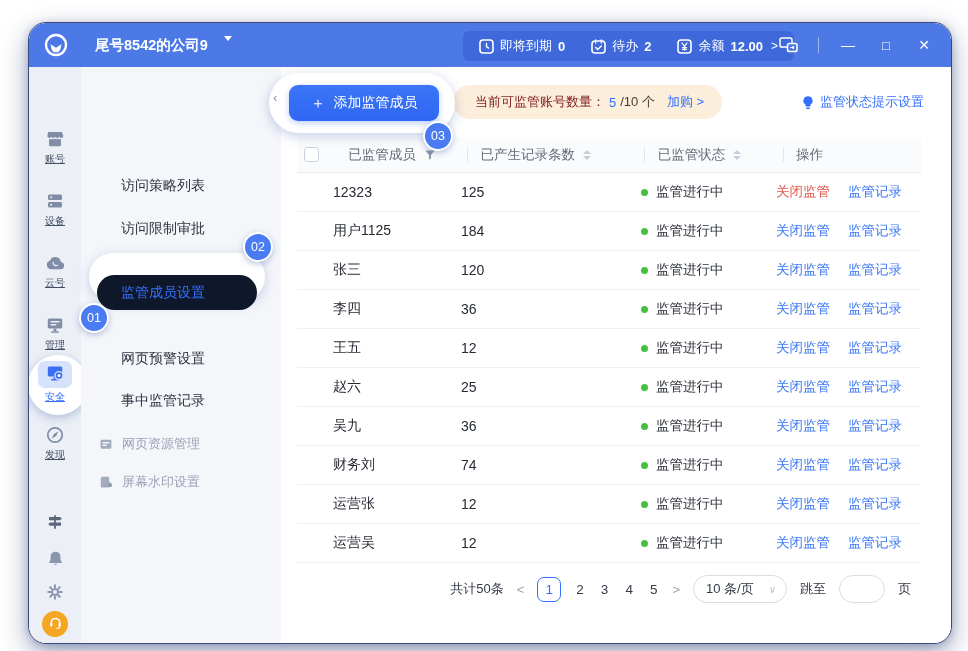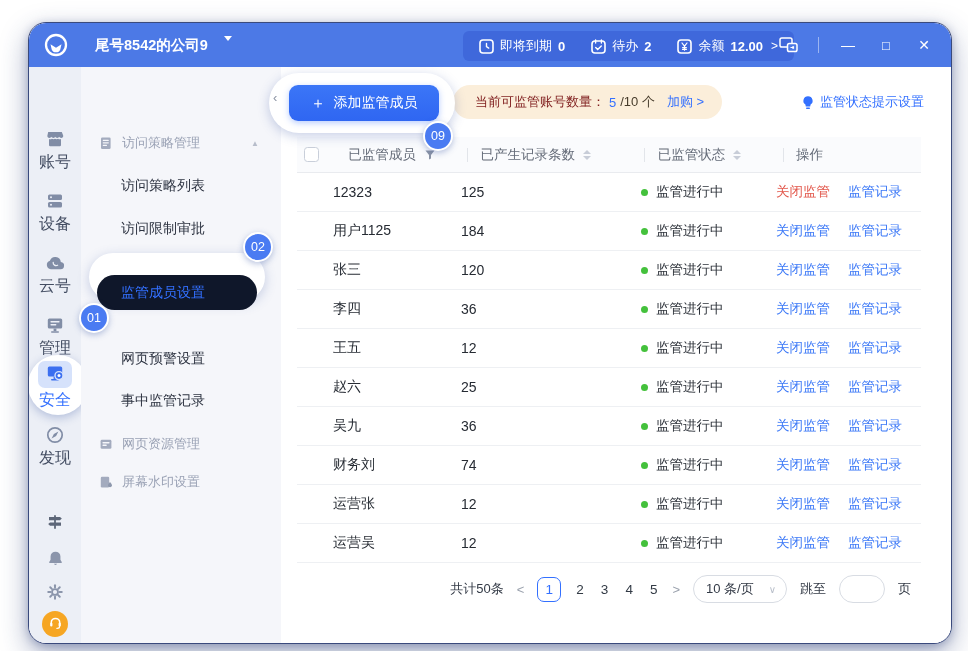--- a/index.html
+++ b/index.html
@@ -28,21 +28,21 @@
   .tb-right { position:absolute; right:18px; top:0; height:44px; display:flex; align-items:center; gap:20px; }
   .cast { width:19px; height:16px; }
   .tb-div { width:1px; height:16px; background:rgba(255,255,255,.45); }
   .winbtn { color:#fff; font-size:14px; width:18px; text-align:center; cursor:default; }
   .winbtn.max { font-size:13px; }
 
   
   .rail { position:absolute; left:0; top:44px; bottom:0; width:52px; background:#eceff6; }
   .rail-item { position:absolute; left:0; width:52px; text-align:center; cursor:default; }
   .rail-item svg { display:block; margin:0 auto 3px; }
-  .rail-label { font-size:16px; color:#434d62; }
+  .rail-label { font-size:10px; color:#434d62;text-decoration:underline; }
   .rail-item.active .rail-label { color:#3370ff; }
   .rail-iconbg { width:34px; height:27px; margin:0 auto 2px; background:#d6e2fb; border-radius:7px;
     display:flex; align-items:center; justify-content:center; }
   .spot-ring-circle { position:absolute; left:-1px; top:288px; width:60px; height:60px; border-radius:50%;
     background:#fff; box-shadow:0 3px 10px rgba(50,80,160,.30); }
   .headset-bg { width:26px; height:26px; border-radius:50%; background:#f6a623; margin:0 auto;
     display:flex; align-items:center; justify-content:center; }
 
   
   .submenu { position:absolute; left:52px; top:44px; bottom:0; width:200px; background:#f5f6fa; }
@@ -273,28 +273,20 @@
             <path d="M5 11.5v-1.3a5 5 0 0 1 10 0v1.3" fill="none" stroke="#fff" stroke-width="1.8"></path>
             <rect x="3.7" y="10.3" width="2.7" height="4.4" rx="1.3" fill="#fff"></rect>
             <rect x="13.6" y="10.3" width="2.7" height="4.4" rx="1.3" fill="#fff"></rect>
             <path d="M14.8 14.7c0 1.4-1.6 2.2-3.2 2.2" fill="none" stroke="#fff" stroke-width="1.5" stroke-linecap="round"></path>
           </svg>
         </div>
       </div>
     </div>
 
     <div class="submenu">
-      <div class="sm-row sm-group" style="top:62px">
-        <svg width="14" height="15" viewBox="0 0 14 15">
-          <rect x="2" y="1.5" width="9.6" height="11.5" rx="1.3" fill="#a3abbe"></rect>
-          <path d="M4.3 4.3h5M4.3 6.8h5M4.3 9.3h3.2" stroke="#f5f6fa" stroke-width="1.2" stroke-linecap="round"></path>
-        </svg>
-        <span class="sm-label">访问策略管理</span>
-        <span class="sm-arrow">▲</span>
-      </div>
       <div class="sm-row sm-item" style="top:105px">
         <span class="sm-label">访问策略列表</span>
       </div>
       <div class="sm-row sm-item" style="top:148px">
         <span class="sm-label">访问限制审批</span>
       </div>
       <div class="sm-row sm-group" style="top:191px">
         <svg width="14" height="15" viewBox="0 0 14 15">
           <rect x="1.6" y="2.6" width="10.8" height="8.6" rx="1.4" fill="#9dadd3"></rect>
           <circle cx="7" cy="6.9" r="2.3" fill="#f5f6fa"></circle>
@@ -349,21 +341,21 @@
     </div>
     <div class="tip-link">
       <svg width="14" height="15" viewBox="0 0 14 15">
         <path d="M7 1.2a4.6 4.6 0 0 1 2.6 8.4l-.4 2H4.8l-.4-2A4.6 4.6 0 0 1 7 1.2z" fill="#3370ff"></path>
         <rect x="5" y="12.4" width="4" height="1.5" rx=".75" fill="#3370ff"></rect>
       </svg>
       <span>监管状态提示设置</span>
     </div>
     <div class="spot-badge badge-01">01</div>
     <div class="spot-badge badge-02">02</div>
-    <div class="spot-badge badge-03">09</div>
+    <div class="spot-badge badge-03">03</div>
 
     <div class="table">
       <div class="thead">
         <div class="th c0">
             <span class="checkbox"></span>
           </div>
         <div class="th c1">
           <span>已监管成员</span>
           <svg width="12" height="12" viewBox="0 0 12 12">
             <path d="M1.5 1.5h9L7 6v3.4L5 10.6V6z" fill="#8b94a6"></path>

